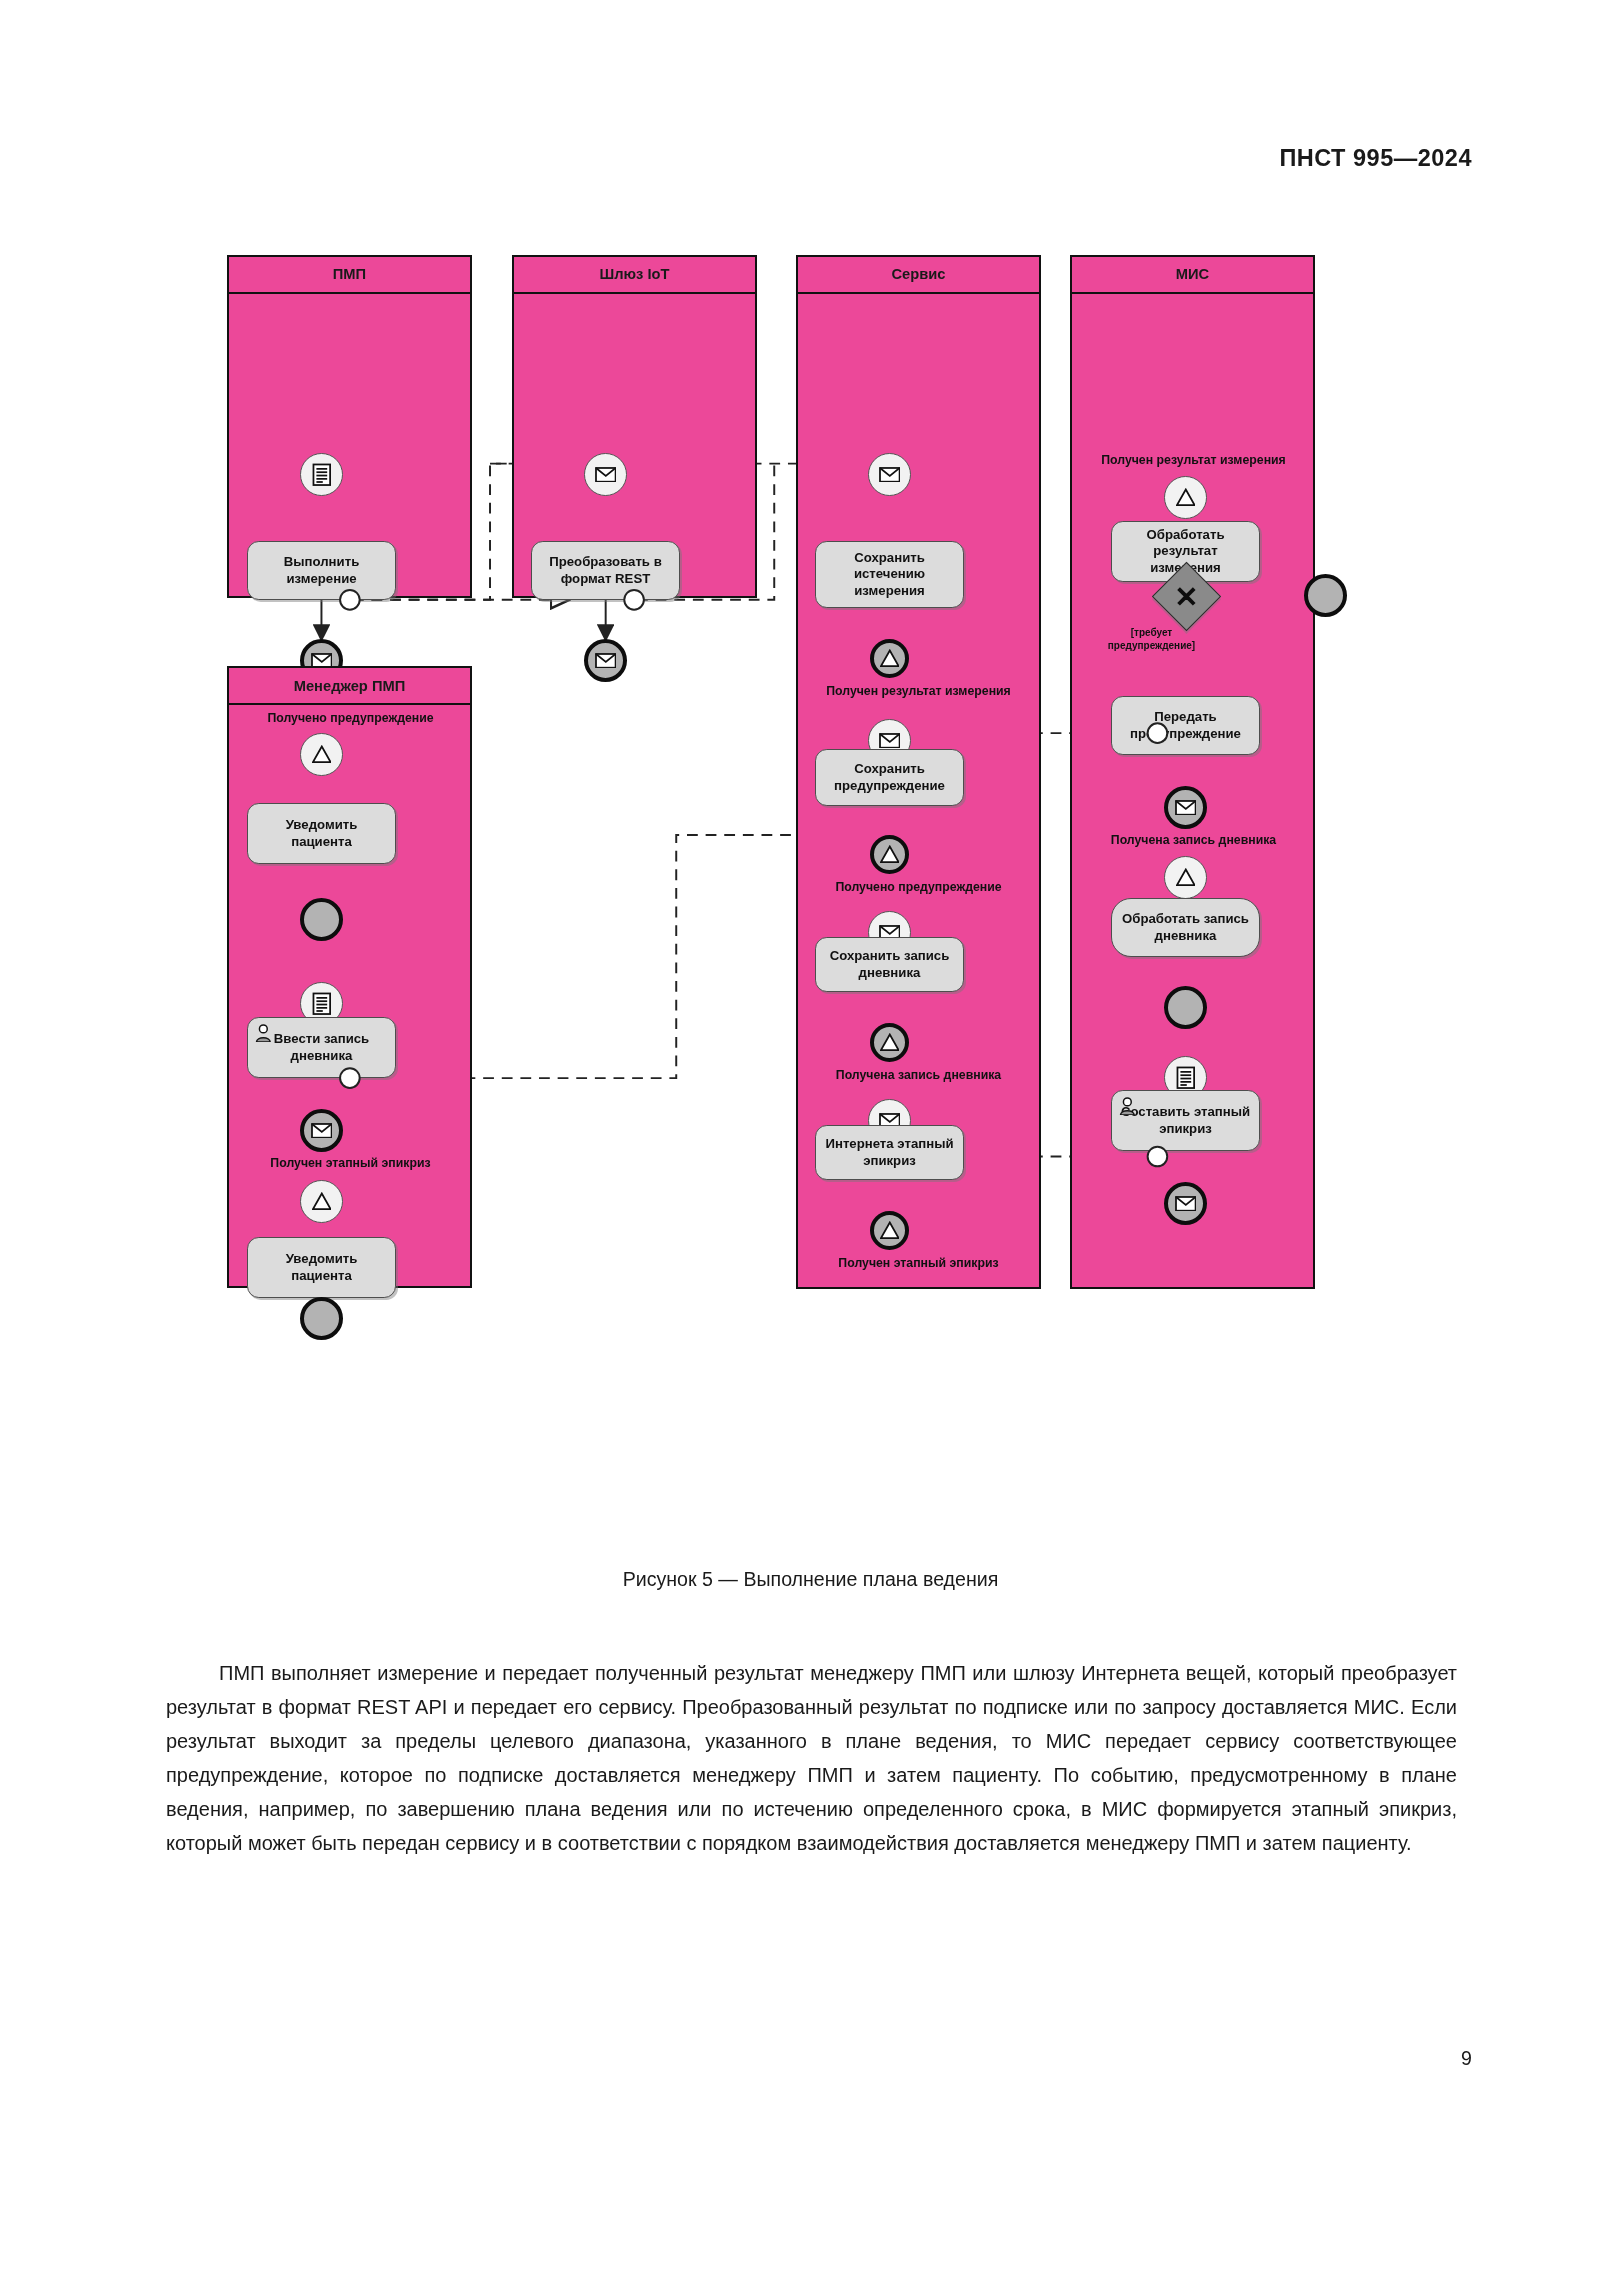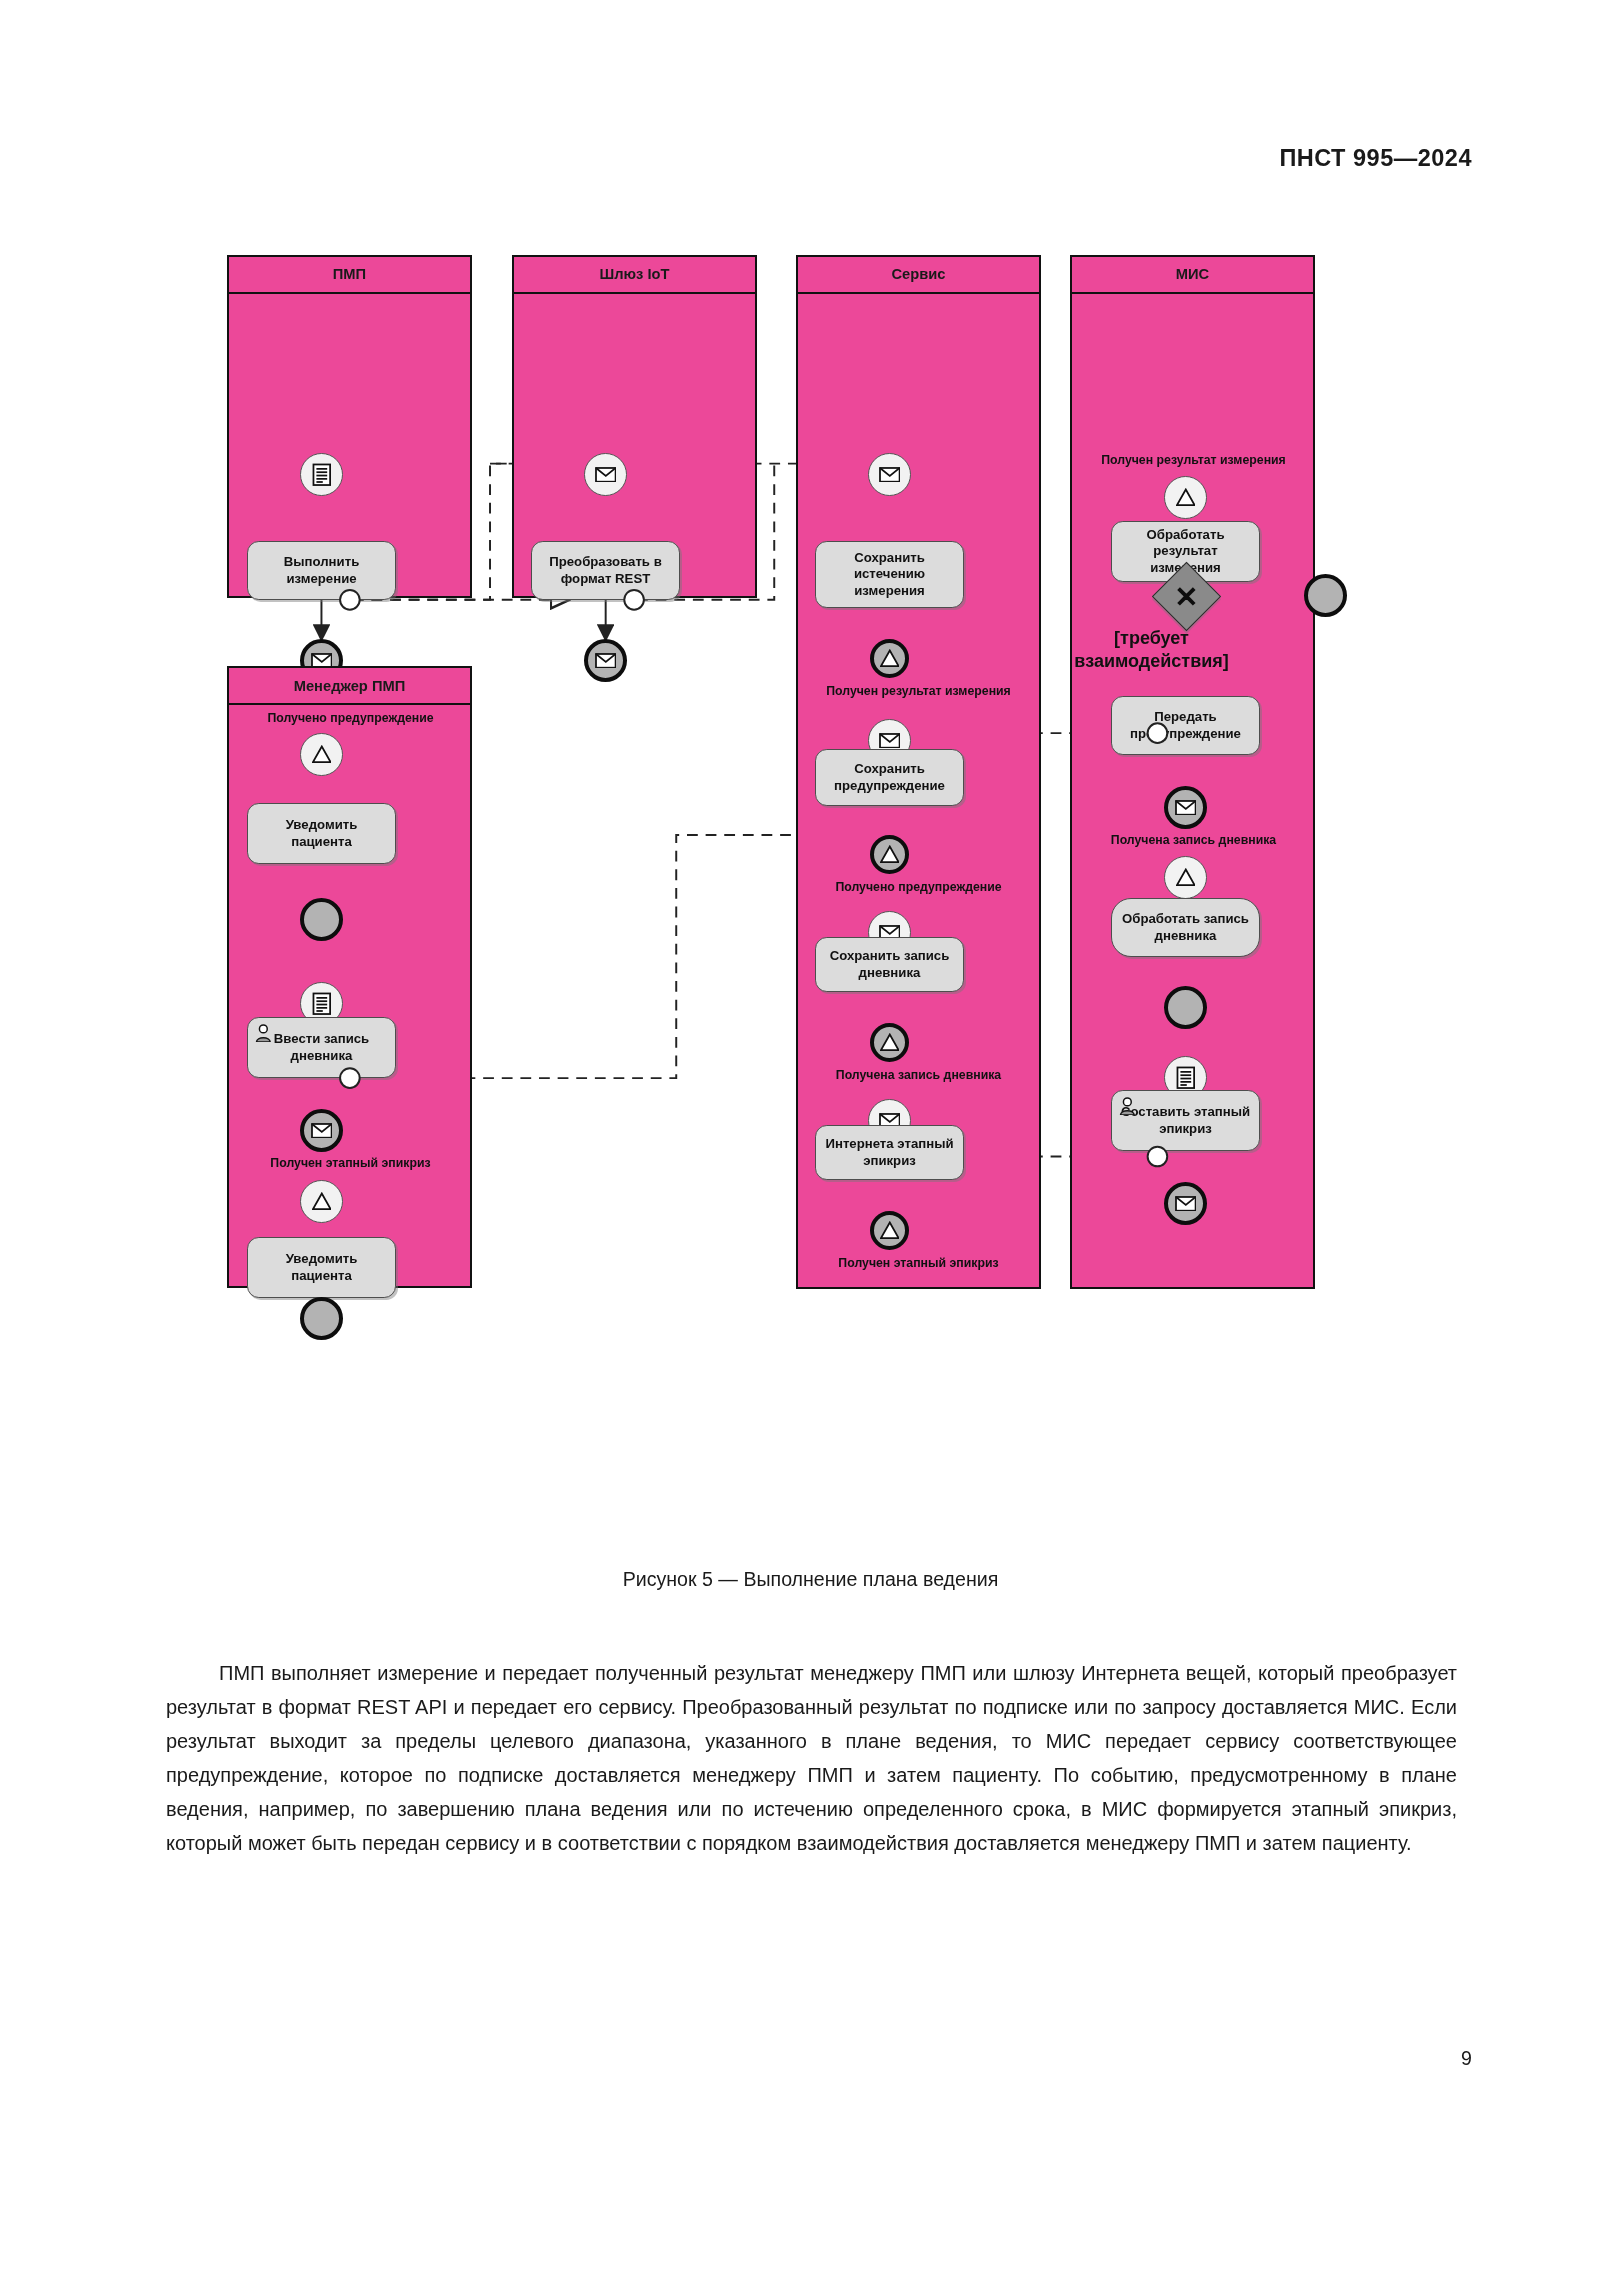--- a/index.html
+++ b/index.html
@@ -30,21 +30,21 @@
   .task .uicon{position:absolute;left:6.9px;top:5.9px;width:16.7px;height:18.6px;}
 
   .ev{position:absolute;box-sizing:border-box;border-radius:50%;
       display:flex;align-items:center;justify-content:center;background:#f2f2f2;}
   .ev.start{border:1.6px solid #555;}
   .ev.end{border:4.9px solid #0d0d0d;background:#b3b3b3;}
   .ev.endplain{border:4.9px solid #0d0d0d;background:#b3b3b3;}
 
   .lbl{position:absolute;font-size:12.3px;font-weight:bold;text-align:center;
        white-space:nowrap;color:#111;}
-  .cond{position:absolute;font-size:18px;font-weight:bold;text-align:center;
+  .cond{position:absolute;font-size:10px;font-weight:bold;text-align:center;
        line-height:1.25;color:#111;}
 
   .gw{position:absolute;width:47px;height:47px;background:#8a8a8a;
       border:1.6px solid #2b2b2b;transform:rotate(45deg);
       box-shadow:2px 2px 0 rgba(120,120,120,.4);}
   .gw span{position:absolute;inset:0;display:flex;align-items:center;
       justify-content:center;transform:rotate(-45deg);
       font-size:29px;font-weight:bold;color:#0d0d0d;font-family:"Liberation Sans",sans-serif;}
 
   
@@ -250,21 +250,21 @@
     </div>
     <div class="task" style="left:1111px;top:286px;width:149px;height:61px;">
       <span>Обработать результат измерения</span>
     </div>
     <div class="gw" style="left:1162px;top:337px;">
       <span>✕</span>
     </div>
     <div class="ev endplain" style="left:1304px;top:339px;width:43px;height:43px;"></div>
     <div class="cond" style="left:1068px;top:392px;width:167px;text-align:center;">
       <div>[требует</div>
-      <div>взаимодействия]</div>
+      <div>предупреждение]</div>
     </div>
     <div class="task" style="left:1111px;top:461px;width:149px;height:59px;">
       <span>Передать предупреждение</span>
     </div>
     <div class="ev end" style="left:1164px;top:551px;width:43px;height:43px;">
       <svg width="21.6" height="15.7" viewBox="0 0 22 16">
         <rect x="1" y="1" width="20" height="14" fill="#fff" stroke="#111" stroke-width="1.8"></rect>
         <path d="M1,1 L11,9 L21,1" fill="none" stroke="#111" stroke-width="1.8"></path>
       </svg>
     </div>

